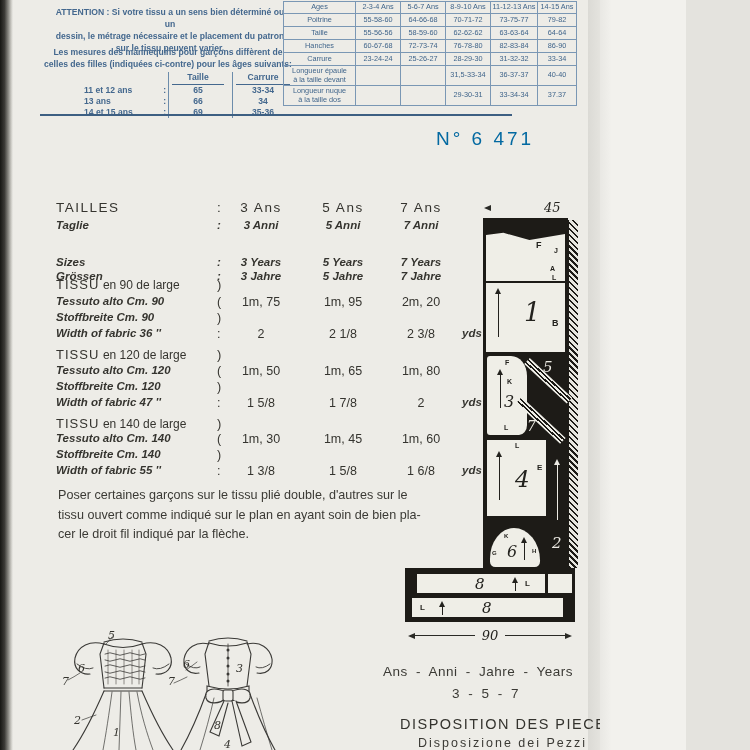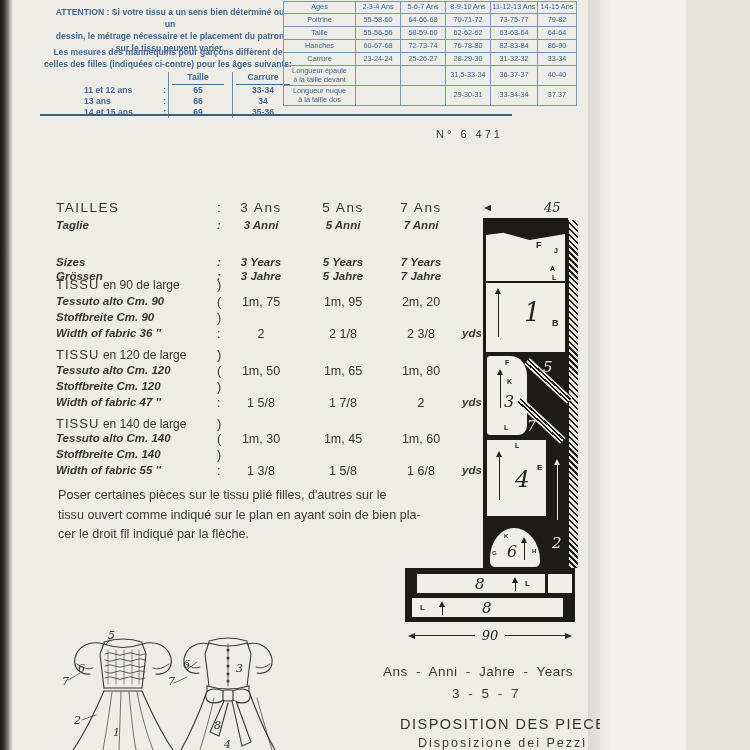--- a/index.html
+++ b/index.html
@@ -171,21 +171,21 @@
         <td>29-30-31</td>
         <td>33-34-34</td>
         <td>37.37</td>
       </tr>
     </tbody>
       </table>
   </div>
 
   <div class="abs divline" style="left:40px;top:114px;width:472px;"></div>
 
-  <div class="abs" style="left:436px;top:128px;font-size:11px;letter-spacing:3px;color:#404040;">N° 6 471</div>
+  <div class="abs" style="left:436px;top:128px;font-size:19px;letter-spacing:3px;color:#0369a1;">N° 6 471</div>
 
 
   <div class="srow caps" style="top:200px;font-size:13.5px;letter-spacing:1.5px;">
     <span class="c-label">TAILLES</span>
     <span class="c-sep">:</span>
     <span class="c-v1">3 Ans</span>
     <span class="c-v2">5 Ans</span>
     <span class="c-v3">7 Ans</span>
   </div>
   <div class="srow itw" style="top:219px;font-size:11.5px;font-weight:600;">
@@ -276,21 +276,21 @@
   <div class="srow" style="top:464px;">
     <span class="c-label lab-it">Width of fabric 55 ''</span>
     <span class="c-sep">:</span>
     <span class="c-v1">1  3/8</span>
     <span class="c-v2">1  5/8</span>
     <span class="c-v3">1  6/8</span>
     <span class="c-yds">yds</span>
   </div>
 
   <div class="abs para" style="left:58px;top:486px;width:416px;">
-    <div>Poser certaines pièces sur le tissu plié filles, d'autres sur le</div>
+    <div>Poser certaines garçons sur le tissu plié double, d'autres sur le</div>
     <div>tissu ouvert comme indiqué sur le plan en ayant soin de bien pla-</div>
     <div>cer le droit fil indiqué par la flèche.</div>
   </div>
 
   <div class="harrow" style="left:481px;top:200px;width:92px;gap:23px;">
     <span class="ahl"></span>
       <span class="line"></span>
     <span class="lbl">45</span>
     <span class="line"></span>
       <span class="ahr"></span>

